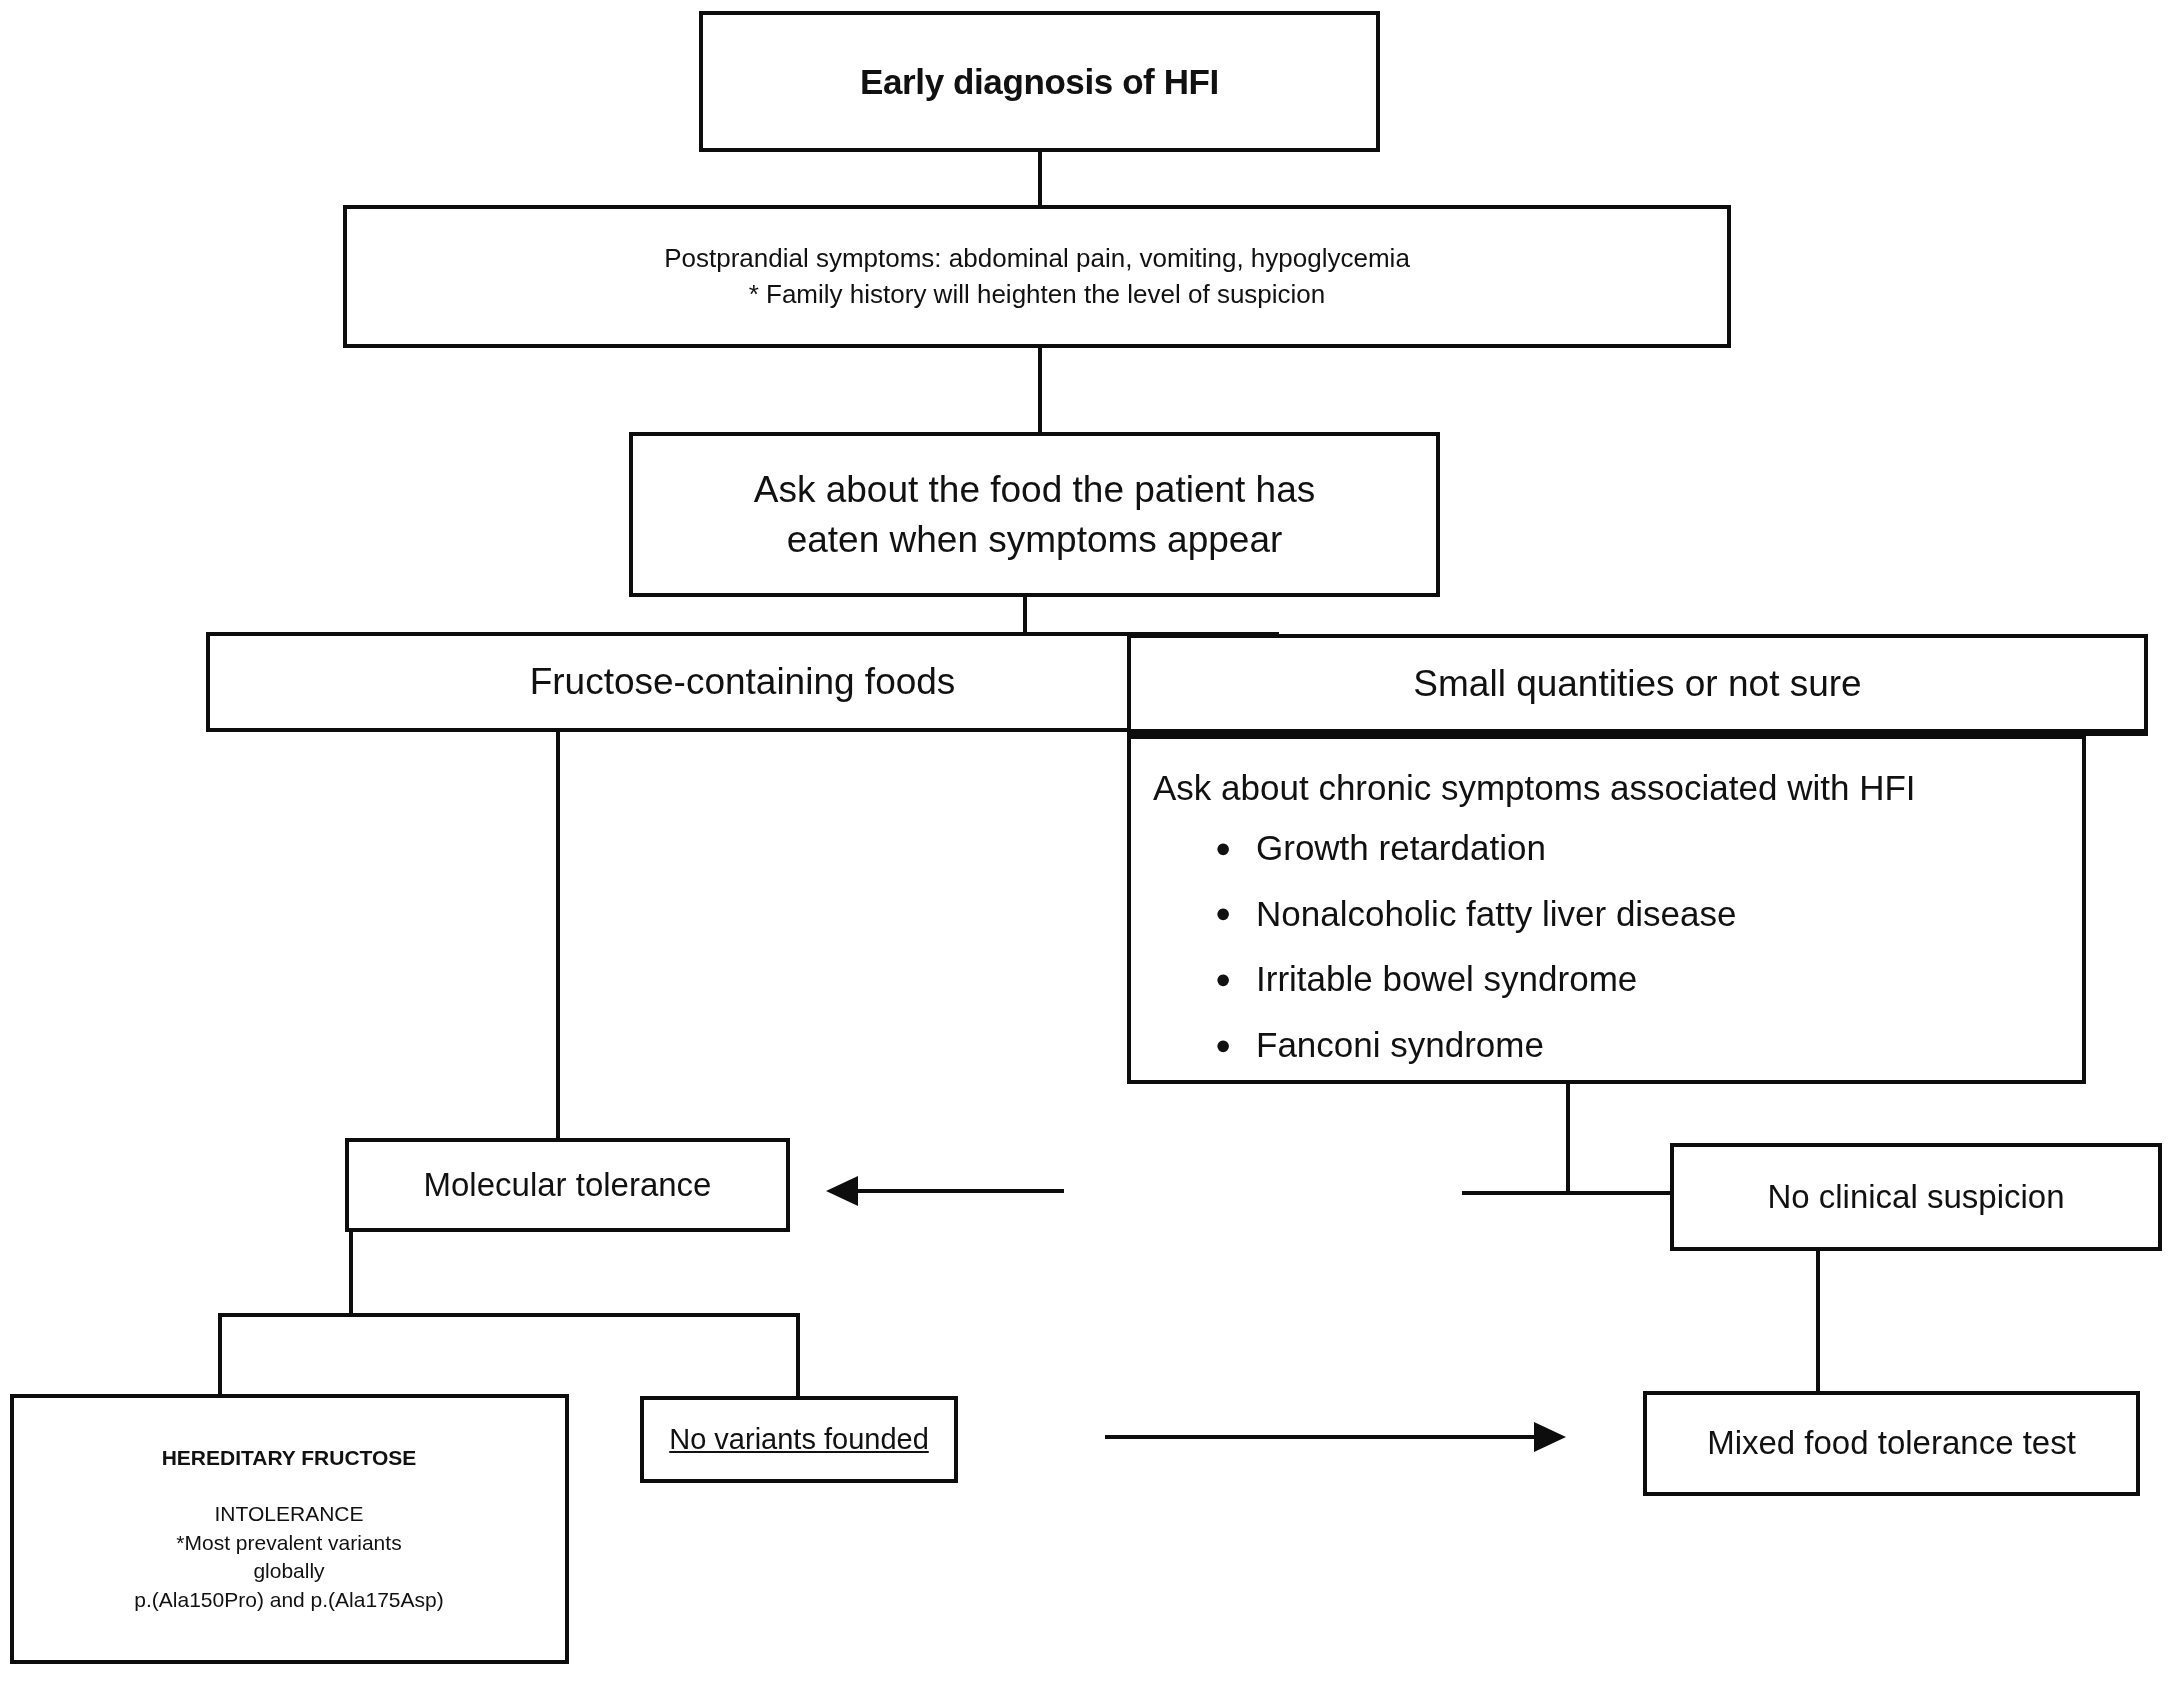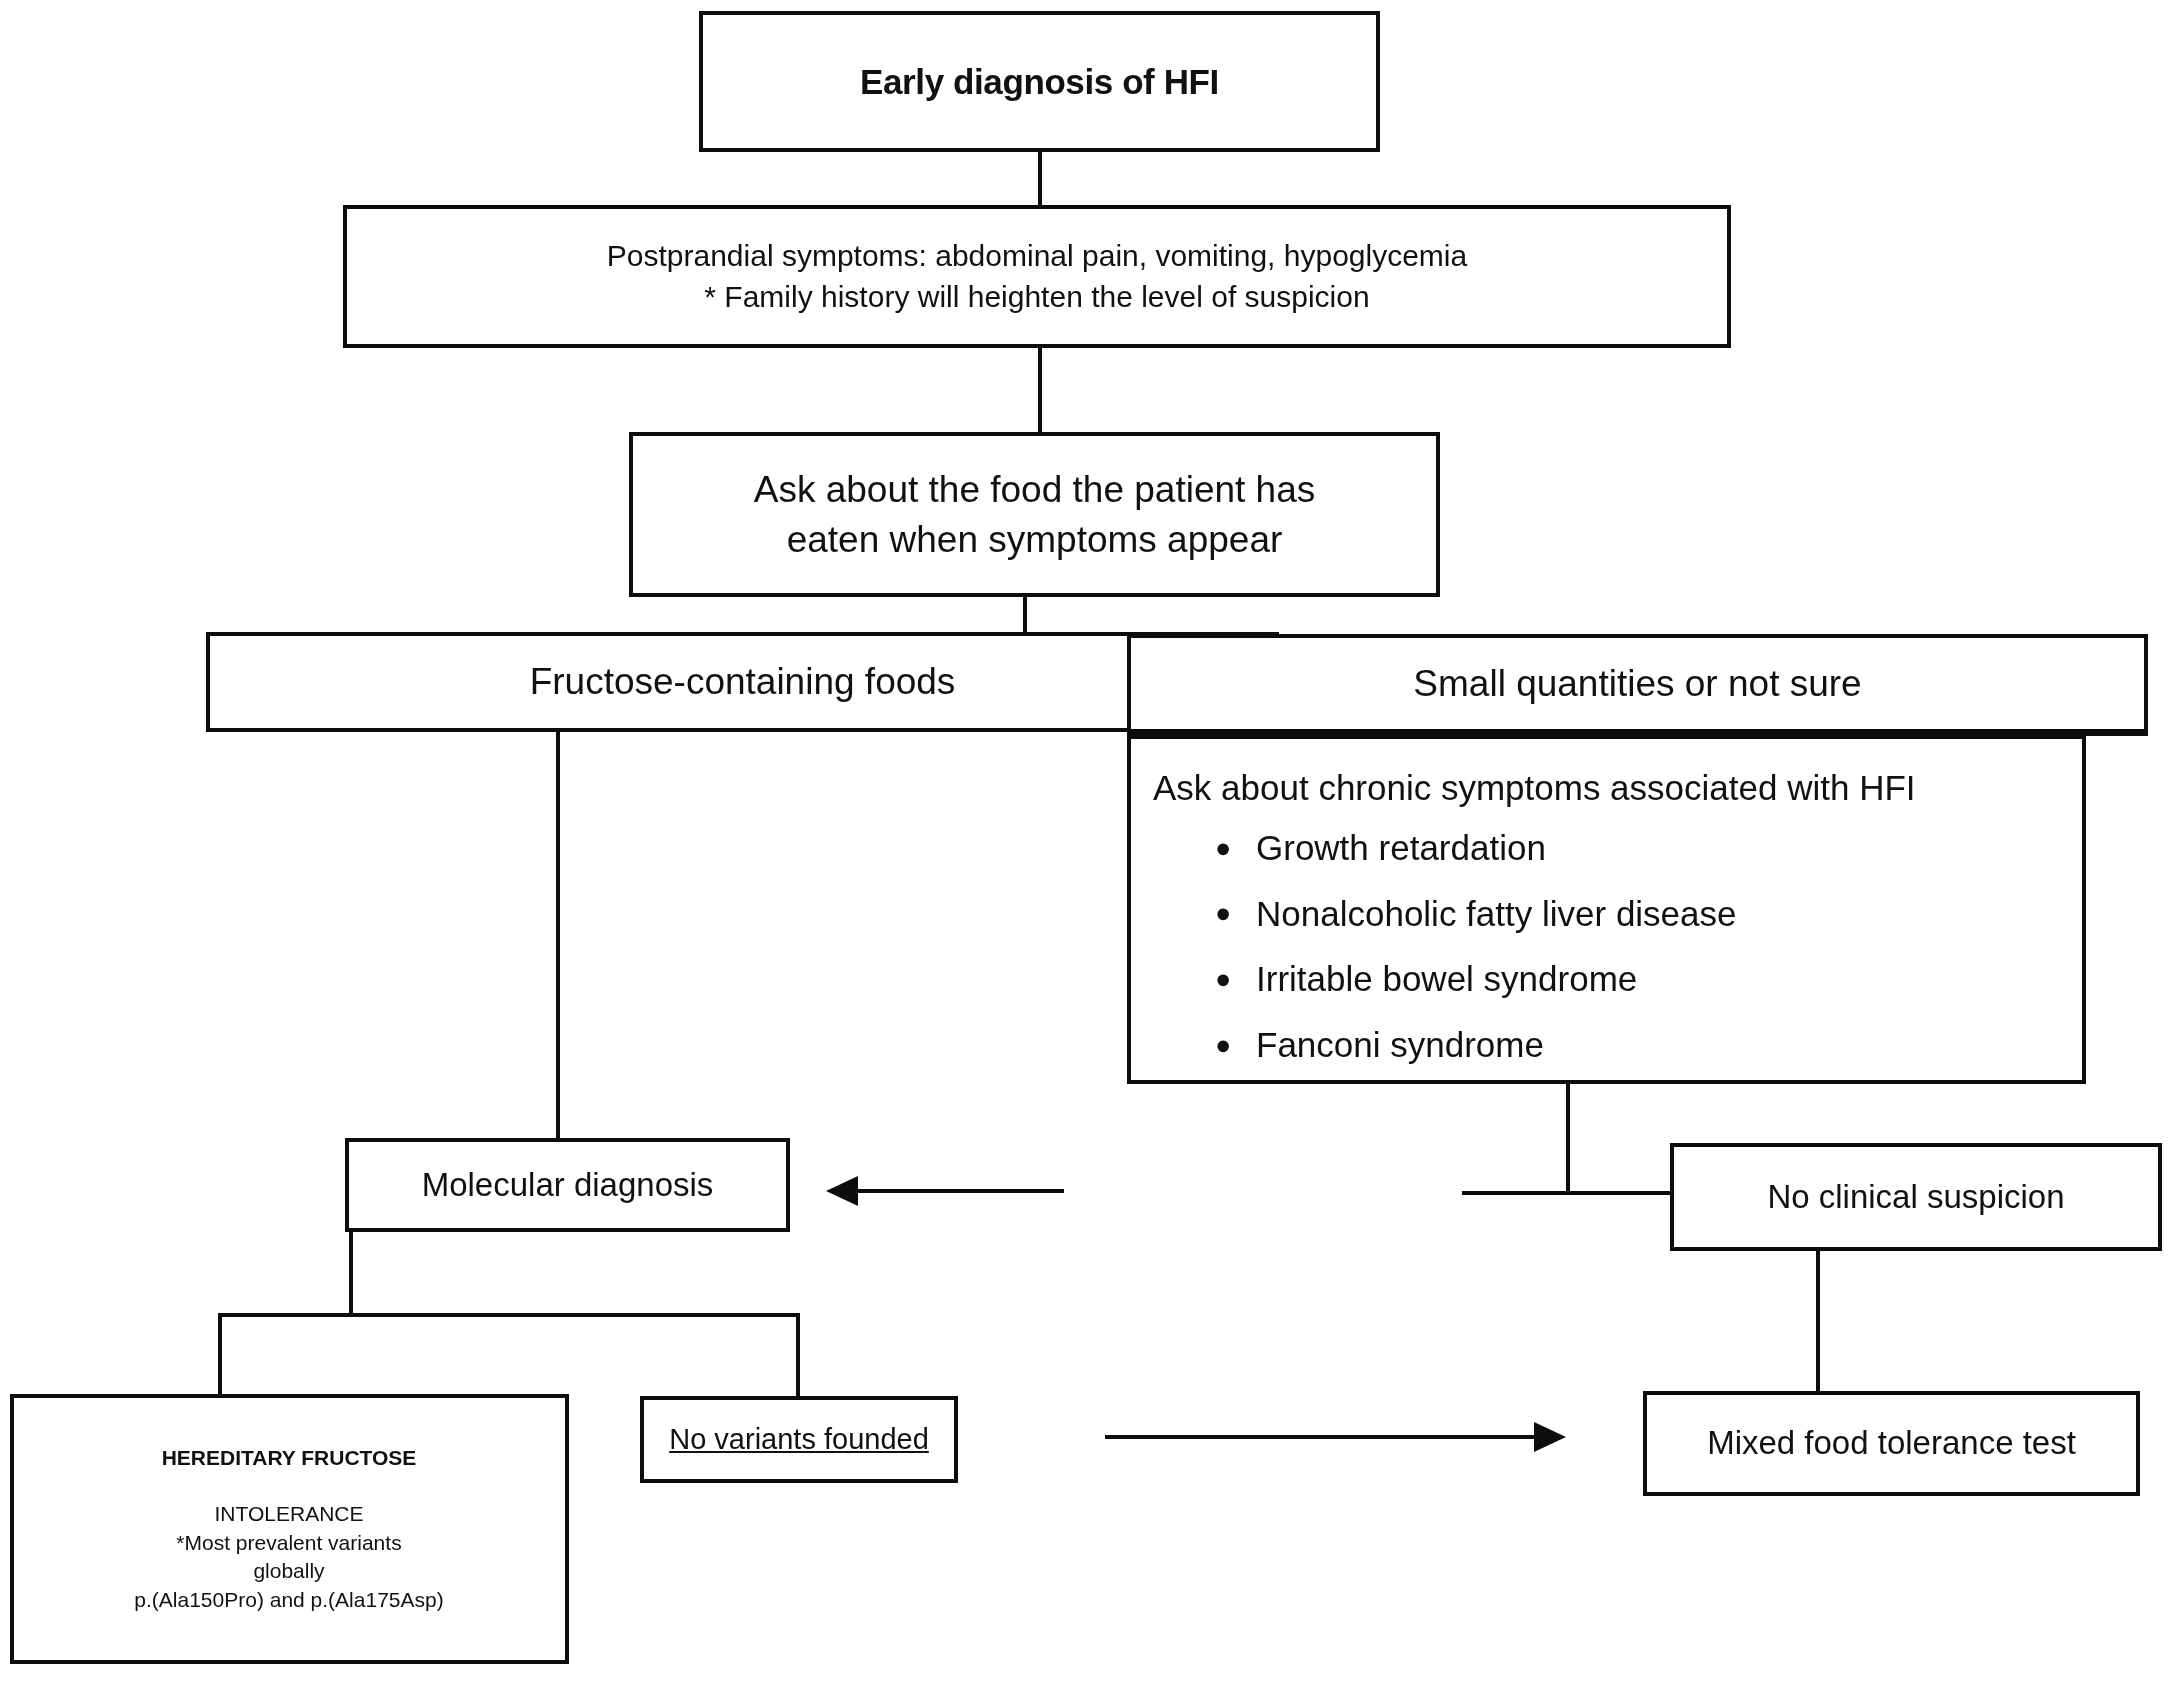--- a/index.html
+++ b/index.html
@@ -31,21 +31,21 @@
     line-height: 1.35;
     z-index: 3;
   }
   .box .line { display: block; width: 100%; }
 
   .title-box {
     font-size: 35px;
     font-weight: bold;
     letter-spacing: -0.4px;
   }
-  .txt-40 { font-size: 30px; }
+  .txt-40 { font-size: 26px; }
   .txt-42 { font-size: 37px; }
   .txt-38 { font-size: 33px; }
   .txt-34 { font-size: 29px; text-decoration: underline; }
   .txt-30 { font-size: 21px; }
 
   .list-box {
     align-items: flex-start;
     justify-content: flex-start;
     text-align: left;
     padding: 20.6px 22px 16px 22px;
@@ -195,21 +195,21 @@
         <span>Irritable bowel syndrome</span>
       </li>
       <li>
         <span class="bullet">●</span>
         <span>Fanconi syndrome</span>
       </li>
     </ul>
   </div>
 
   <div class="box txt-38" style="left:345px; top:1138px; width:445px; height:94px;">
-    <span class="line">Molecular diagnosis</span>
+    <span class="line">Molecular tolerance</span>
   </div>
 
 
   <div class="box txt-38" style="left:1670px; top:1143px; width:492px; height:108px;">
     <span class="line">No clinical suspicion</span>
   </div>
 
   <div class="box txt-30" style="left:9.5px; top:1394px; width:559px; height:270px; font-weight:normal;">
     <span class="line" style="font-weight:bold;">HEREDITARY FRUCTOSE</span>
     <span class="line" style="font-weight:normal;margin-top:28px;">INTOLERANCE</span>

